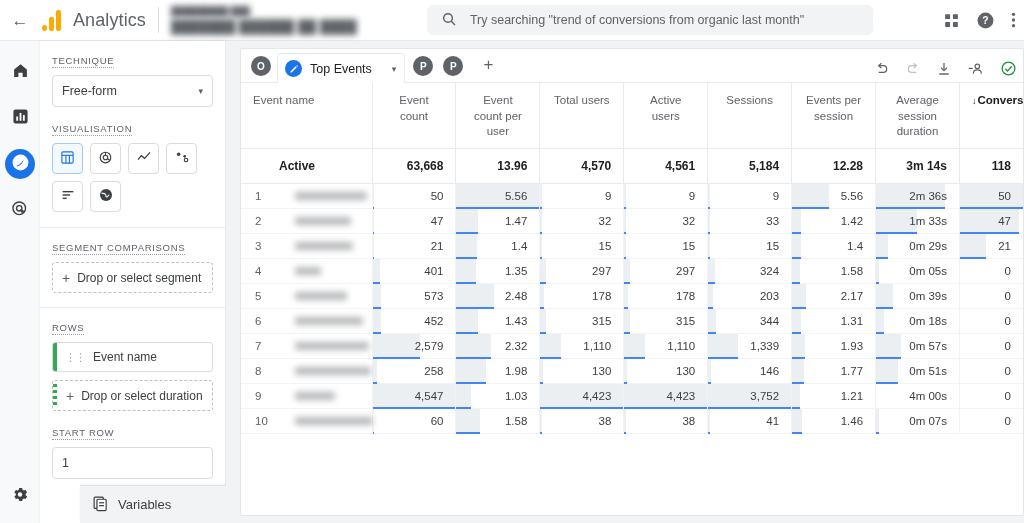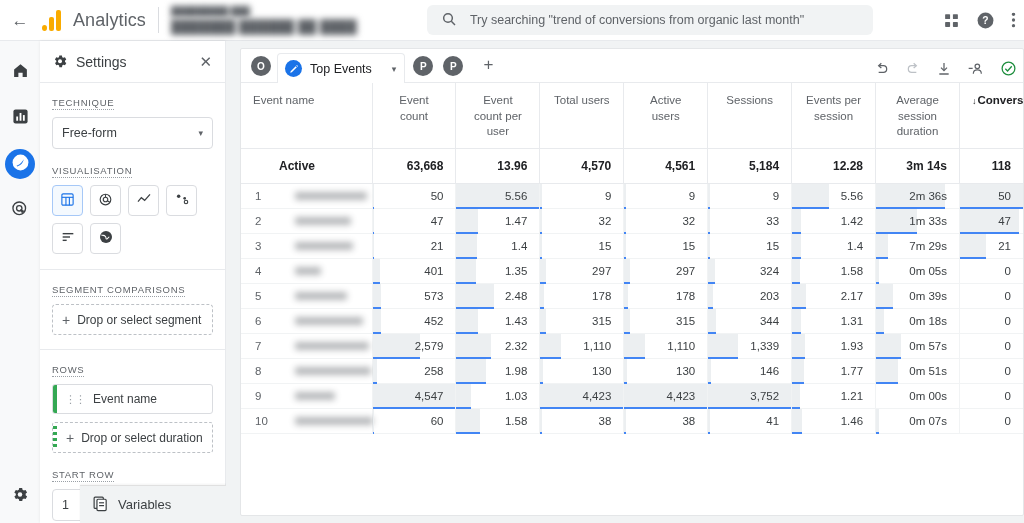--- a/index.html
+++ b/index.html
@@ -309,30 +309,20 @@
       <span>
         <svg width="18" height="18" viewBox="0 0 24 24" fill="#3c4043">
           <path d="M19.4 13l2-1.6-2-3.4-2.4.8a7 7 0 00-1.7-1l-.4-2.6h-4l-.4 2.6a7 7 0 00-1.7 1L6.4 8l-2 3.4L6.5 13a7 7 0 000 2l-2 1.6 2 3.4 2.4-.8a7 7 0 001.7 1l.4 2.6h4l.4-2.6a7 7 0 001.7-1l2.4.8 2-3.4-2-1.6a7 7 0 000-2z"></path>
           <circle cx="12" cy="14" r="3" fill="#f8f9fa"></circle>
           </svg>
       </span>
     </div>
   </div>
 
   <div class="panel">
-    <div class="panel-head">
-      <span>
-        <svg width="16" height="16" viewBox="0 0 24 24" fill="#3c4043">
-          <path d="M19.4 13l2-1.6-2-3.4-2.4.8a7 7 0 00-1.7-1l-.4-2.6h-4l-.4 2.6a7 7 0 00-1.7 1L6.4 8l-2 3.4L6.5 13a7 7 0 000 2l-2 1.6 2 3.4 2.4-.8a7 7 0 001.7 1l.4 2.6h4l.4-2.6a7 7 0 001.7-1l2.4.8 2-3.4-2-1.6a7 7 0 000-2z"></path>
-          <circle cx="12" cy="14" r="3" fill="#fff"></circle>
-          </svg>
-      </span>
-      <div class="panel-title">Settings</div>
-      <div class="panel-x">✕</div>
-    </div>
 
     <div class="panel-body">
       <div class="section-label">TECHNIQUE</div>
       <div class="select">
         <span>Free-form</span>
         <span class="caret">▾</span>
       </div>
 
       <div class="section-label">VISUALISATION</div>
       <div class="viz-grid">
@@ -561,21 +551,21 @@
               <td class="namecell">
                 <span class="idx">3</span>
                 <span class="evname" style="width: 58px;"></span>
               </td>
               <td><span class="bar" style="width: 2%;"></span><span class="val">21</span></td>
               <td><span class="bar" style="width: 25%;"></span><span class="val">1.4</span></td>
               <td><span class="bar" style="width: 2%;"></span><span class="val">15</span></td>
               <td><span class="bar" style="width: 2%;"></span><span class="val">15</span></td>
               <td><span class="bar" style="width: 2%;"></span><span class="val">15</span></td>
               <td><span class="bar" style="width: 11%;"></span><span class="val">1.4</span></td>
-              <td><span class="bar" style="width: 15%;"></span><span class="val">7m 29s</span></td>
+              <td><span class="bar" style="width: 15%;"></span><span class="val">0m 29s</span></td>
               <td><span class="bar" style="width: 42%;"></span><span class="val">21</span></td>
             </tr>
             <tr>
               <td class="namecell">
                 <span class="idx">4</span>
                 <span class="evname" style="width: 26px;"></span>
               </td>
               <td><span class="bar" style="width: 8.8%;"></span><span class="val">401</span></td>
               <td><span class="bar" style="width: 24%;"></span><span class="val">1.35</span></td>
               <td><span class="bar" style="width: 6.7%;"></span><span class="val">297</span></td>
@@ -645,21 +635,21 @@
               <td class="namecell">
                 <span class="idx">9</span>
                 <span class="evname" style="width: 40px;"></span>
               </td>
               <td><span class="bar" style="width: 100%;"></span><span class="val">4,547</span></td>
               <td><span class="bar" style="width: 18%;"></span><span class="val">1.03</span></td>
               <td><span class="bar" style="width: 100%;"></span><span class="val">4,423</span></td>
               <td><span class="bar" style="width: 100%;"></span><span class="val">4,423</span></td>
               <td><span class="bar" style="width: 100%;"></span><span class="val">3,752</span></td>
               <td><span class="bar" style="width: 10%;"></span><span class="val">1.21</span></td>
-              <td><span class="val">0m 00s</span></td>
+              <td><span class="val">4m 00s</span></td>
               <td><span class="val">0</span></td>
             </tr>
             <tr>
               <td class="namecell">
                 <span class="idx">10</span>
                 <span class="evname" style="width: 78px;"></span>
               </td>
               <td><span class="bar" style="width: 2%;"></span><span class="val">60</span></td>
               <td><span class="bar" style="width: 28%;"></span><span class="val">1.58</span></td>
               <td><span class="bar" style="width: 2%;"></span><span class="val">38</span></td>

